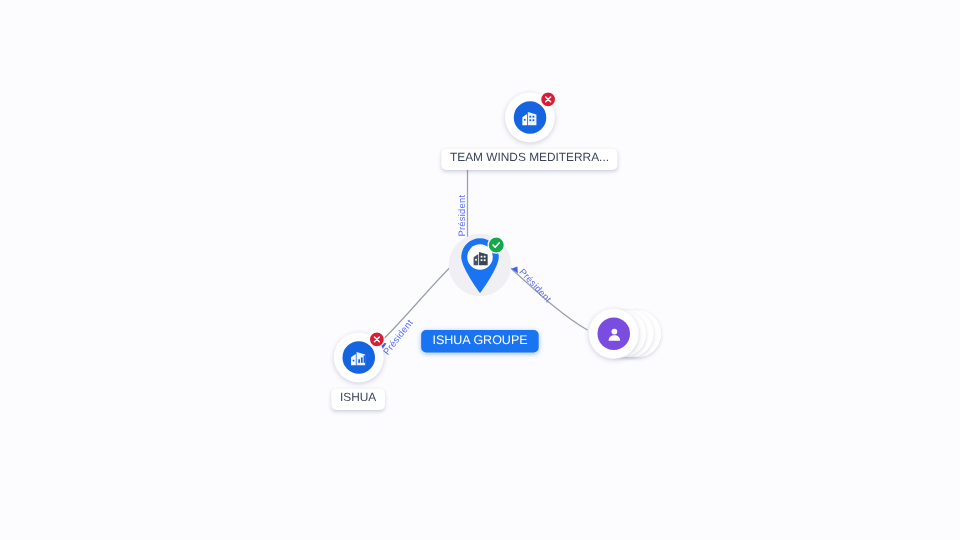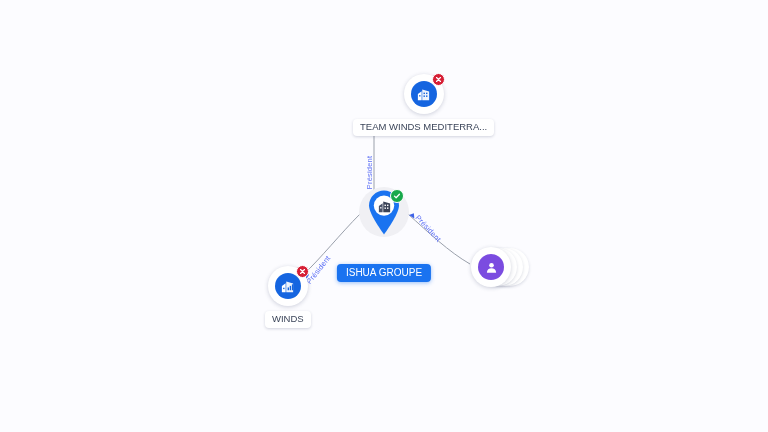--- a/index.html
+++ b/index.html
@@ -289,21 +289,21 @@
           <rect x="19" y="8.5" width="2.2" height="9.5" fill="#1565e0"></rect>
           <rect x="5" y="14" width="2.2" height="2.2" fill="#1565e0"></rect>
         </svg>
       </div>
       <div class="badge closed">
         <svg width="7" height="7" viewBox="0 0 10 10">
           <path d="M2.2 2.2 L7.8 7.8 M7.8 2.2 L2.2 7.8" stroke="#ffffff" stroke-width="1.7" stroke-linecap="round"></path>
         </svg>
       </div>
     </div>
-    <div class="caption">WINDS</div>
+    <div class="caption">ISHUA</div>
   </div>
 
   <div class="node" style="left:471px; top:247px;">
     <div class="person-stack">
       <div class="stack-card s3"></div>
       <div class="stack-card s2"></div>
       <div class="stack-card s1"></div>
       <div class="person-circle">
         <div class="person-disc">
           <svg width="15" height="15" viewBox="0 0 24 24">

